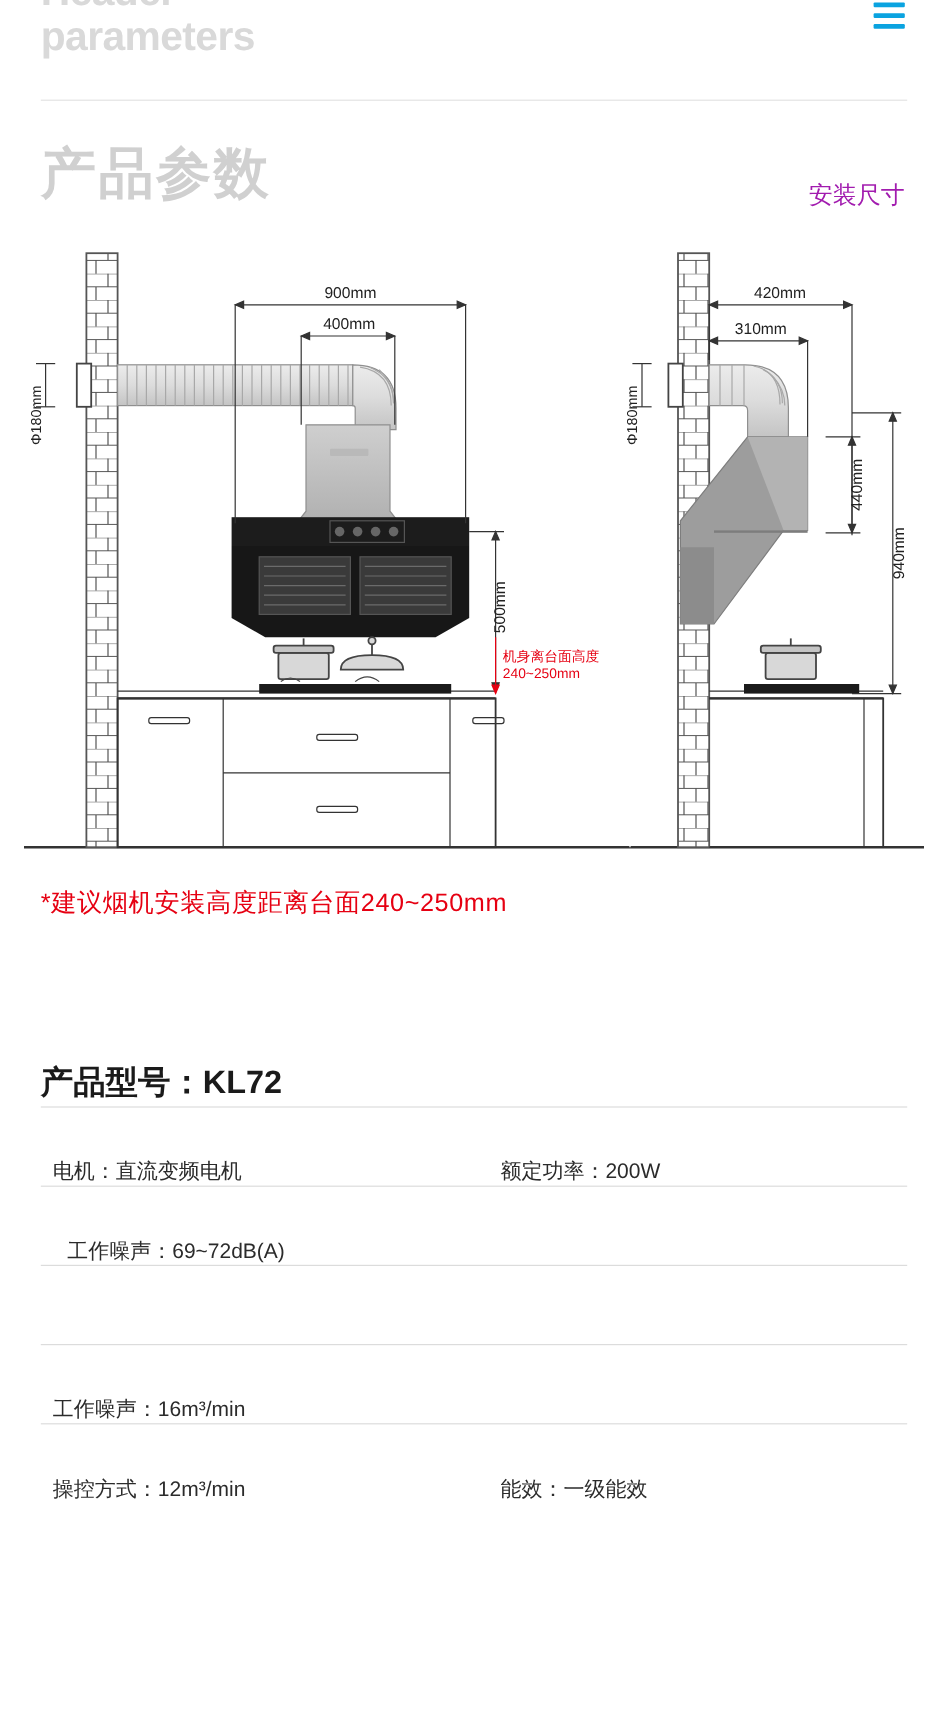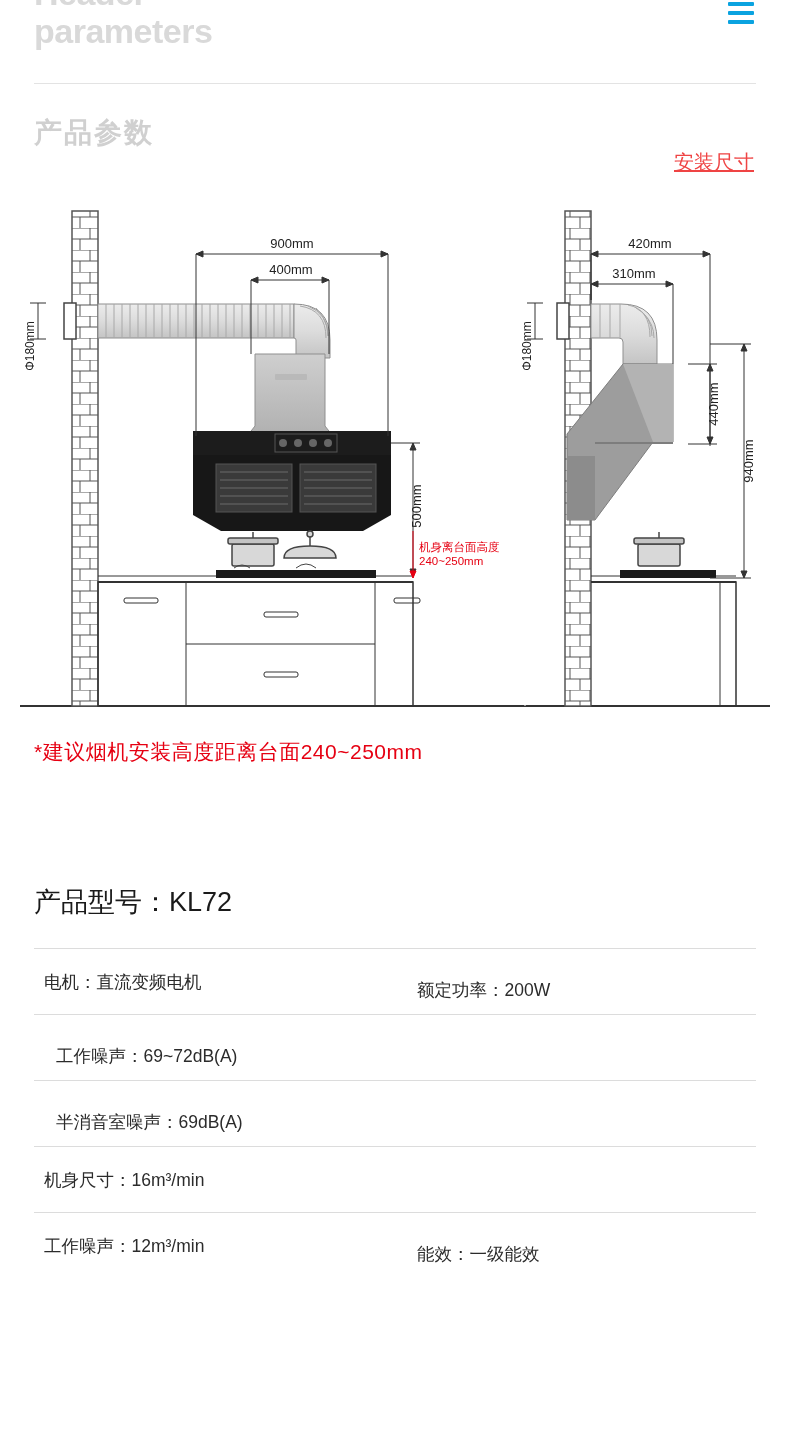--- a/index.html
+++ b/index.html
@@ -40,26 +40,26 @@
   }
 
   
   .section-head {
     position: relative;
     margin: 30px 34px 0 34px;
     height: 70px;
   }
   .section-title {
     position: absolute; left: 0; top: 0;
-    font-size: 28px; font-weight: bold; color: #d0d0d0;
+    font-size: 46px; font-weight: bold; color: #d0d0d0;
     letter-spacing: 2px;
   }
   .section-sub {
     position: absolute; right: 2px; bottom: 8px;
-    font-size: 20px; color: #ef4444; text-decoration: underline;
+    font-size: 20px; color: #a21caf;
   }
 
   
   .diagram-wrap {
     position: relative;
     margin: 22px 20px 0 20px;
     height: 510px;
   }
   .diagram-wrap svg { display: block; }
 
@@ -67,33 +67,33 @@
     margin: 22px 0 0 34px;
     color: #e60012;
     font-size: 21px;
     letter-spacing: 0.5px;
   }
 
   
   .model-line {
     margin: 118px 34px 0 34px;
     font-size: 27px;
-    font-weight: normal;
+    font-weight: bold;
     color: #1a1a1a;
-    padding-bottom: 28px;
+    padding-bottom: 2px;
     border-bottom: 1px solid #dcdcdc;
   }
   .spec-table {
     margin: 0 34px;
   }
   .spec-row {
     display: flex;
     border-bottom: 1px solid #dcdcdc;
     height: 66px;
-    align-items: center;
+    align-items: flex-end;
   }
   .spec-row:last-child { border-bottom: none; }
   .spec-cell {
     flex: 0 0 50%;
     font-size: 17.5px;
     color: #2b2b2b;
     padding-left: 10px;
     white-space: nowrap;
   }
   .spec-cell.right { padding-left: 22px; margin-top: 16px; }
@@ -359,22 +359,21 @@
 
 <div class="spec-table">
   <div class="spec-row">
     <div class="spec-cell">电机：直流变频电机</div>
     <div class="spec-cell right">额定功率：200W</div>
   </div>
   <div class="spec-row">
     <div class="spec-cell right">工作噪声：69~72dB(A)</div>
   </div>
   <div class="spec-row">
-    <div class="spec-cell right">半消音室噪声：69dB(A)</div>
-  </div>
-  <div class="spec-row">
-    <div class="spec-cell">机身尺寸：16m³/min</div>
-  </div>
-  <div class="spec-row">
-    <div class="spec-cell">工作噪声：12m³/min</div>
+  </div>
+  <div class="spec-row">
+    <div class="spec-cell">工作噪声：16m³/min</div>
+  </div>
+  <div class="spec-row">
+    <div class="spec-cell">操控方式：12m³/min</div>
     <div class="spec-cell right">能效：一级能效</div>
   </div>
 </div>
 
 </body></html>

